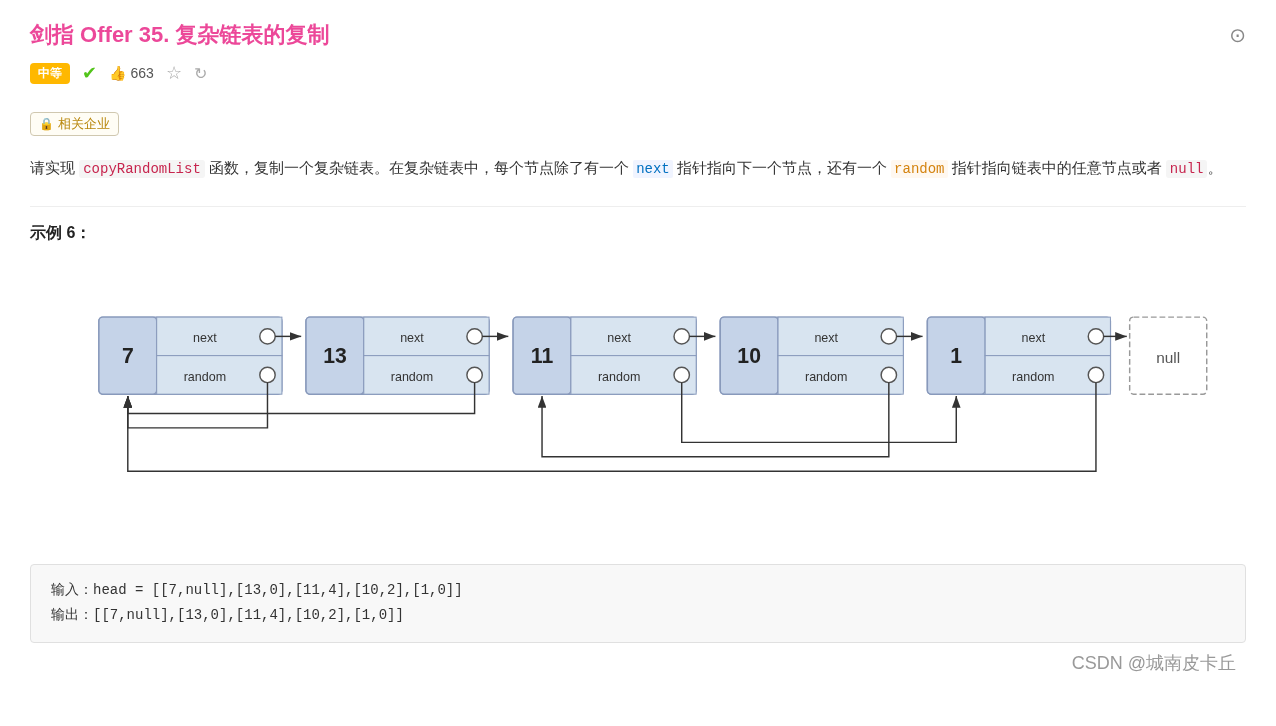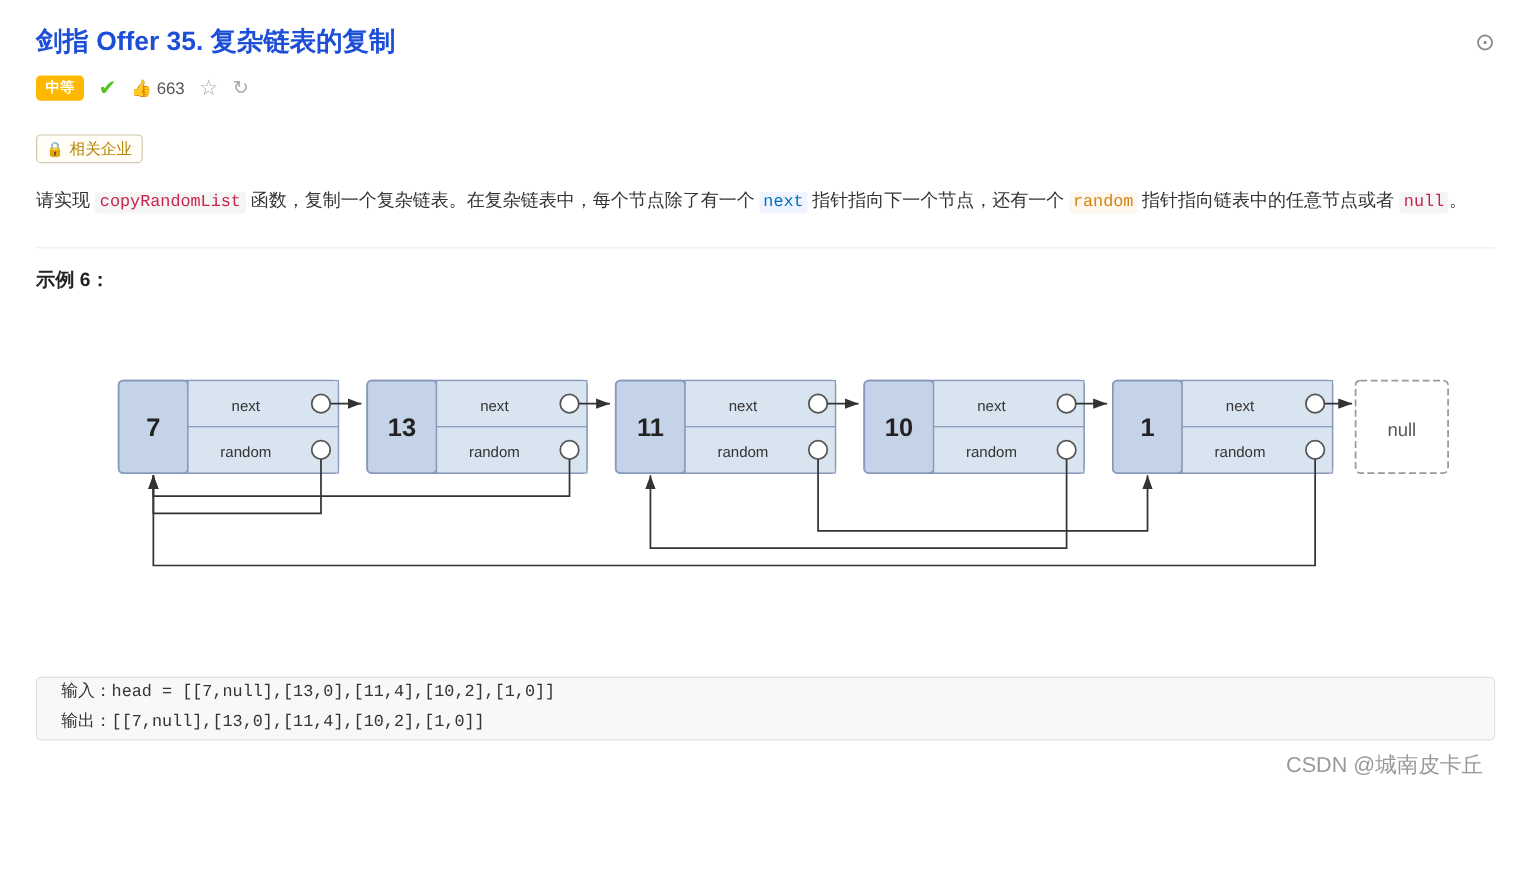--- a/index.html
+++ b/index.html
@@ -17,21 +17,21 @@
     }
     .title-row {
       display: flex;
       align-items: center;
       justify-content: space-between;
       margin-bottom: 12px;
     }
     .title-text {
       font-size: 22px;
       font-weight: bold;
-      color: #1d4ed8;
+      color: #ec4899;
     }
     .title-icon {
       color: #888;
       font-size: 20px;
       cursor: pointer;
     }
     .meta-row {
       display: flex;
       align-items: center;
       gap: 12px;
@@ -129,21 +129,21 @@
     }
     .diagram-svg {
       width: 1180px;
       height: 230px;
     }
     
     .code-block {
       background: #f8f8f8;
       border: 1px solid #e0e0e0;
       border-radius: 4px;
-      padding: 0 20px;
+      padding: 13px 20px;
       font-family: 'Courier New', Courier, monospace;
       font-size: 14px;
       color: #333;
       margin-top: 10px;
       line-height: 1.8;
     }
     .code-label {
       color: #333;
     }
     .code-value {

